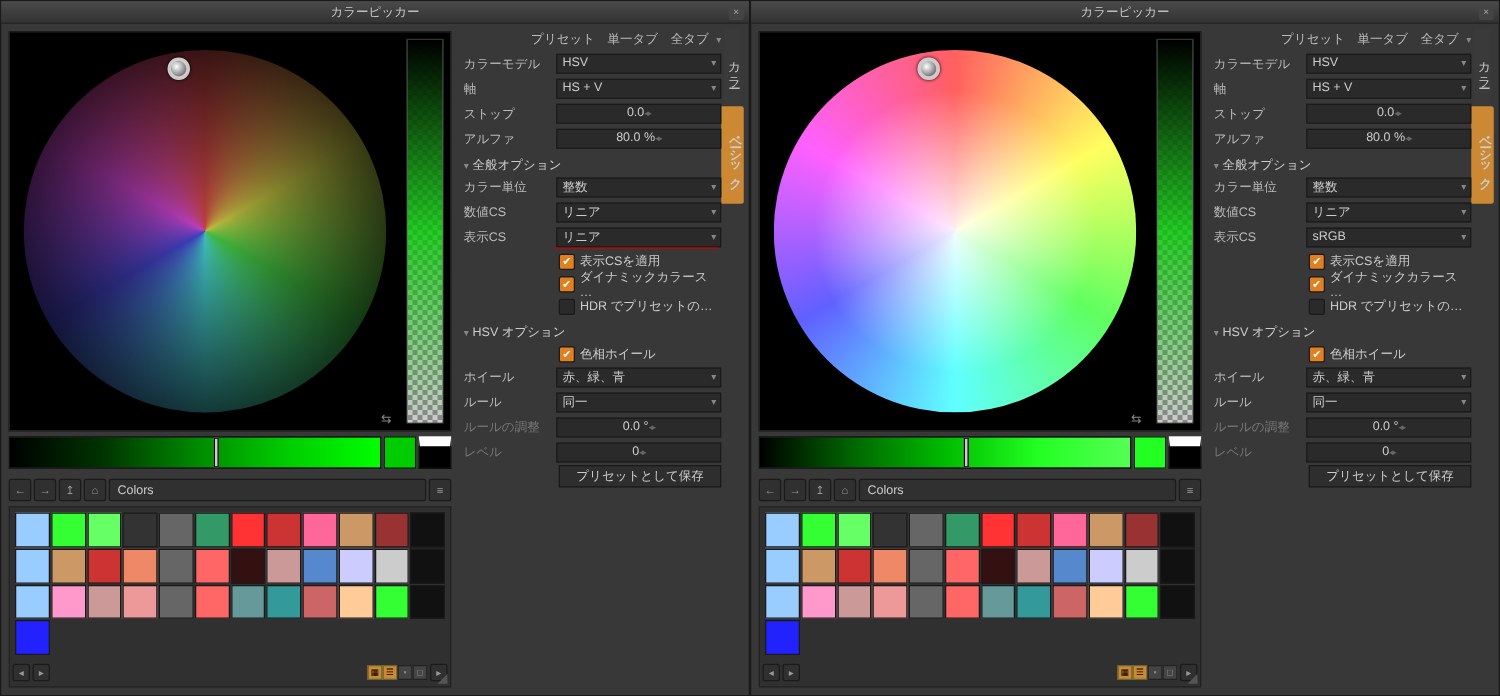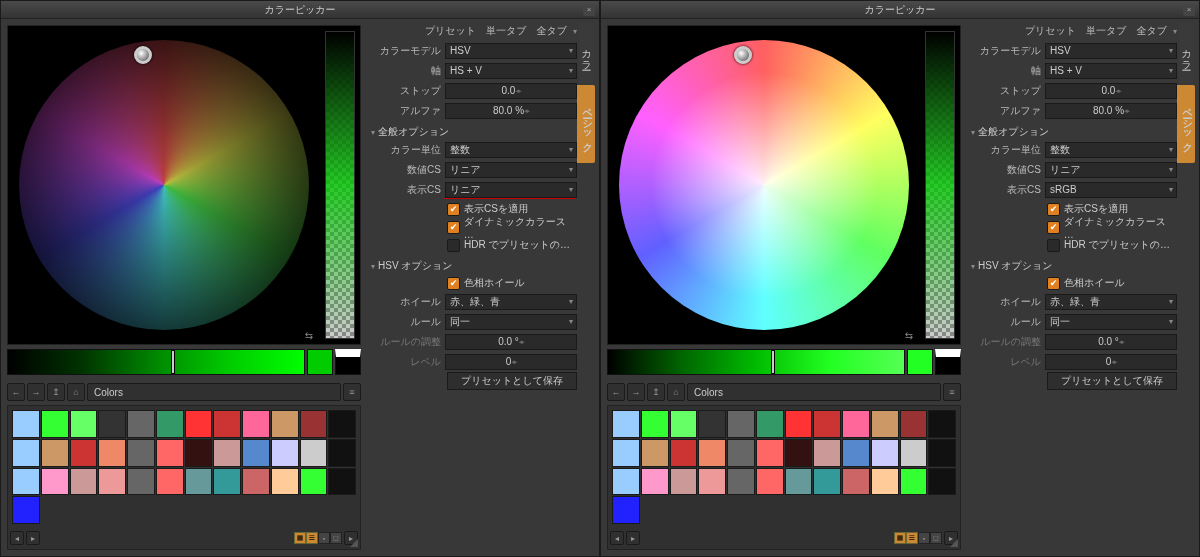--- a/index.html
+++ b/index.html
@@ -51,21 +51,21 @@
 
 .swatches{flex:1;margin-top:2px;border:1px solid #222;background:#303030;padding:4px;position:relative;overflow:hidden}
 .swgrid{display:grid;grid-template-columns:repeat(12,1fr);gap:1px}
 .sw{aspect-ratio:1;border:1px solid #1a1a1a}
 .swfoot{position:absolute;bottom:2px;left:2px;right:2px;height:18px;display:flex;align-items:center;gap:2px}
 .geargrp{display:flex;gap:0;margin-left:auto}
 .gear{width:12px;height:12px;background:#cc8833;border:1px solid #663;display:flex;align-items:center;justify-content:center;font-size:7px;color:#000}
 .gear.off{background:#444;border-color:#222;color:#888}
 
 .optrow{display:flex;align-items:center;height:19px;gap:4px;margin-bottom:1px}
-.optrow .lbl{width:70px;text-align:right;color:#bbb;font-size:10px}
+.optrow .lbl{width:70px;text-align:left;color:#bbb;font-size:10px}
 .optrow .ctl{flex:1}
 .dd,.num{height:16px;background:#2a2a2a;border:1px solid #1a1a1a;display:flex;align-items:center;padding:0 4px;font-size:10px;position:relative}
 .dd::after{content:"▾";position:absolute;right:3px;color:#888;font-size:8px}
 .num{justify-content:center}
 .num::after{content:"◂▸";color:#666;font-size:7px;letter-spacing:-1px}
 .hdrow{display:flex;height:16px;align-items:center;gap:2px;margin-bottom:2px;justify-content:flex-end}
 .hlink{font-size:10px;color:#bbb;padding:0 4px}
 .section{margin-top:4px}
 .shead{height:16px;display:flex;align-items:center;font-size:10px;color:#ccc}
 .shead::before{content:"▸";margin-right:3px;color:#888;font-size:8px}

